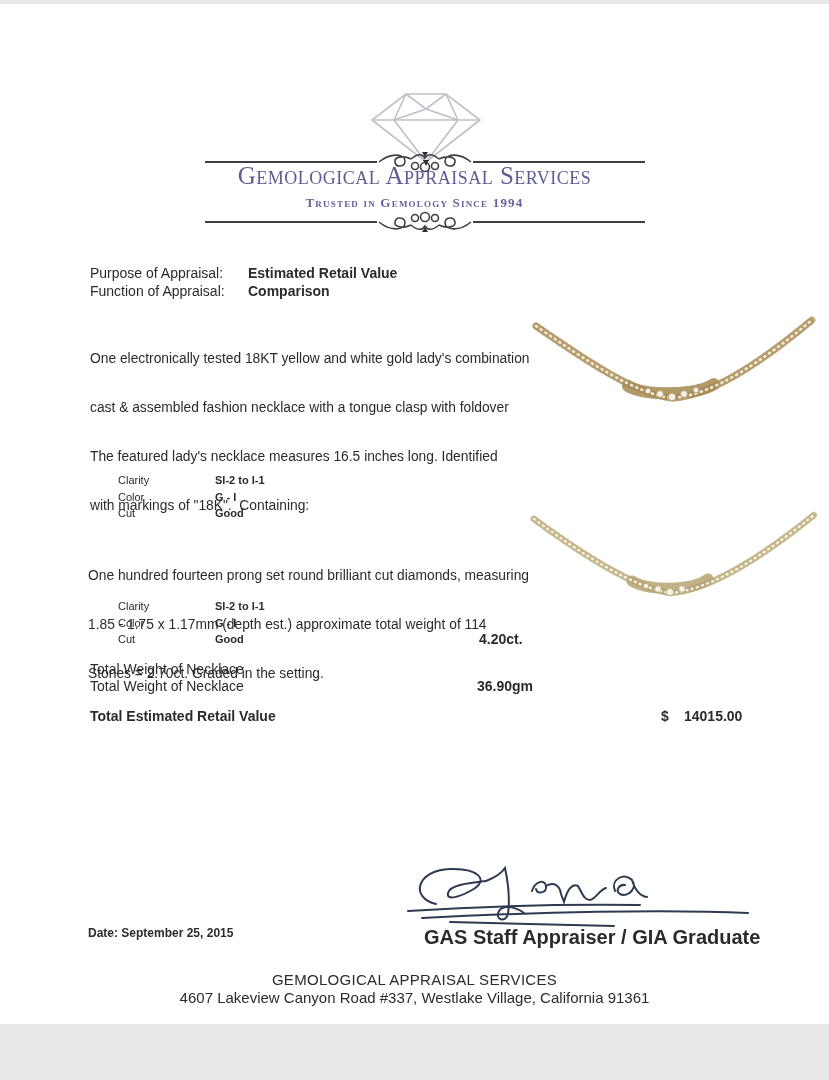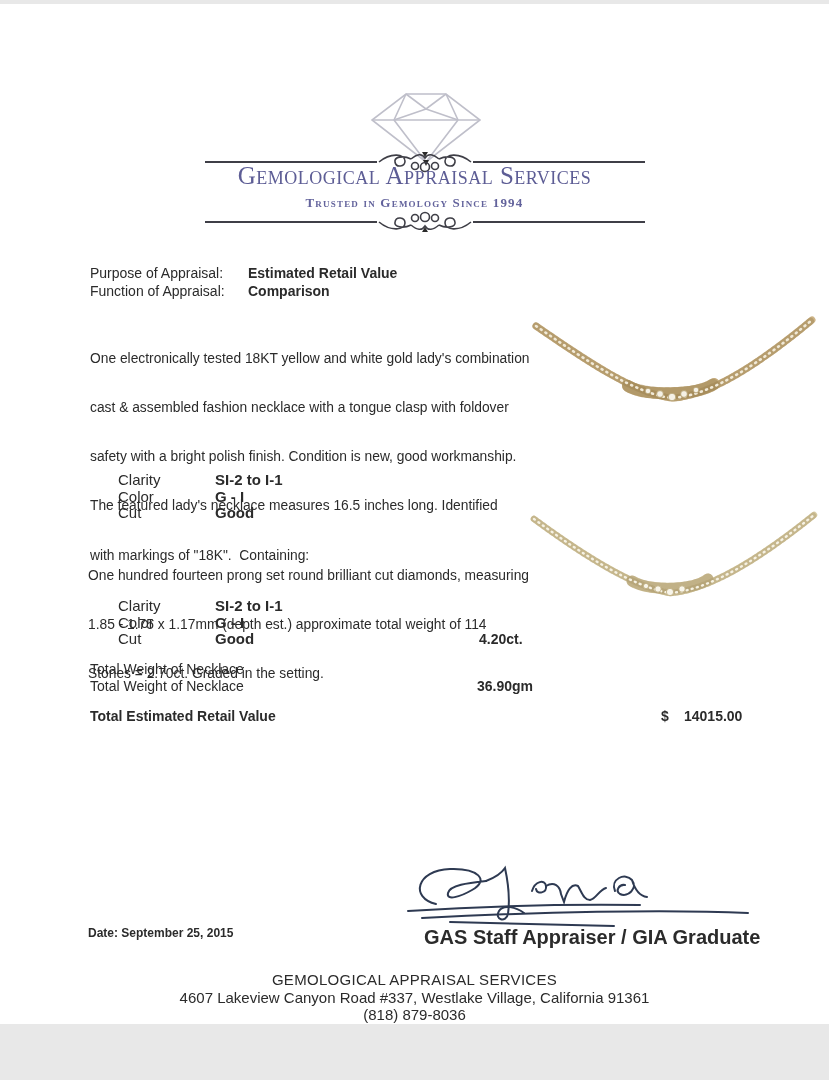--- a/index.html
+++ b/index.html
@@ -2,21 +2,21 @@
 <html><head>
 <meta charset="utf-8">
 <style>
   html,body{margin:0;padding:0;background:#e8e8e8;}
   .page{position:relative;width:829px;height:1020px;background:#ffffff;margin:4px auto;
         font-family:"Liberation Sans",sans-serif;color:#2b2b2b;overflow:hidden;}
   .abs{position:absolute;}
   .b{font-weight:bold;}
   .body-text{font-size:13.8px;line-height:16.4px;white-space:pre;}
   .kv{display:grid;grid-template-columns:158px auto;font-size:14px;line-height:17.5px;}
-  .grade{display:grid;grid-template-columns:97px auto;font-size:15px;line-height:16.6px;}
+  .grade{display:grid;grid-template-columns:97px auto;font-size:11px;line-height:16.6px;}
   .tot{font-size:14px;white-space:pre;}
   
   .title{width:829px;text-align:center;font-family:"Liberation Serif",serif;
          font-variant:small-caps;font-size:25px;letter-spacing:.5px;color:#5d5d95;}
   .tagline{width:829px;text-align:center;font-family:"Liberation Serif",serif;
            font-variant:small-caps;font-size:13px;letter-spacing:1.2px;font-weight:600;color:#63639c;}
   .orn-row{display:flex;align-items:center;width:440px;height:24px;}
   .orn-line{flex:1;height:2px;background:#3f3f47;}
   
   .foot{width:829px;text-align:center;font-size:15px;line-height:17px;color:#2b2b2b;}
@@ -76,21 +76,20 @@
   <div class="abs kv" style="left:90px;top:261px;">
     <span>Purpose of Appraisal:</span>
     <span class="b">Estimated Retail Value</span>
     <span>Function of Appraisal:</span>
     <span class="b">Comparison</span>
   </div>
 
   <div class="abs body-text" style="left:90px;top:314px;">
     <div>One electronically tested 18KT yellow and white gold lady's combination</div>
     <div>cast &amp; assembled fashion necklace with a tongue clasp with foldover</div>
-    <div>safety with a bright polish finish. Condition is new, good workmanship.</div>
     <div>The featured lady's necklace measures 16.5 inches long. Identified</div>
     <div>with markings of "18K".  Containing:</div>
   </div>
 
   <svg class="abs" style="left:528px;top:306px;" width="292" height="102" viewBox="0 0 292 102">
     <g fill="none" stroke-linecap="round">
       <path d="M8,16 C60,52 108,84 144,88 C184,86 236,50 284,10" stroke="#cdb488" stroke-width="7"></path>
       <path d="M100,76 C116,86 168,86 186,74" stroke="#c2a878" stroke-width="12" opacity="0.95"></path>
       <path d="M8,16 C60,52 108,84 144,88 C184,86 236,50 284,10" stroke="#a68e5e" stroke-width="7" stroke-dasharray="2.2 3.4" opacity="0.6"></path>
       <path d="M100,76 C116,86 168,86 186,74" stroke="#9b834f" stroke-width="12" stroke-dasharray="2.5 4" opacity="0.45"></path>
@@ -166,16 +165,15 @@
       <path d="M16,58 C130,52 260,49 342,53"></path>
       <path d="M44,62 L208,66"></path>
     </g>
   </svg>
 
   <span class="abs b" style="left:88px;top:922px;font-size:12px;">Date: September 25, 2015</span>
   <span class="abs b" style="left:424px;top:922px;font-size:20px;">GAS Staff Appraiser / GIA Graduate</span>
 
   <div class="abs foot" style="left:0;top:967px;letter-spacing:.3px;">GEMOLOGICAL APPRAISAL SERVICES</div>
   <div class="abs foot" style="left:0;top:985px;">4607 Lakeview Canyon Road #337, Westlake Village, California 91361</div>
-  <div class="abs foot" style="left:0;top:1002px;">(818) 879-8036</div>
   <div class="abs foot b" style="left:0;top:1022px;">Page 1 of 1</div>
 
 </div>
 
 </body></html>

